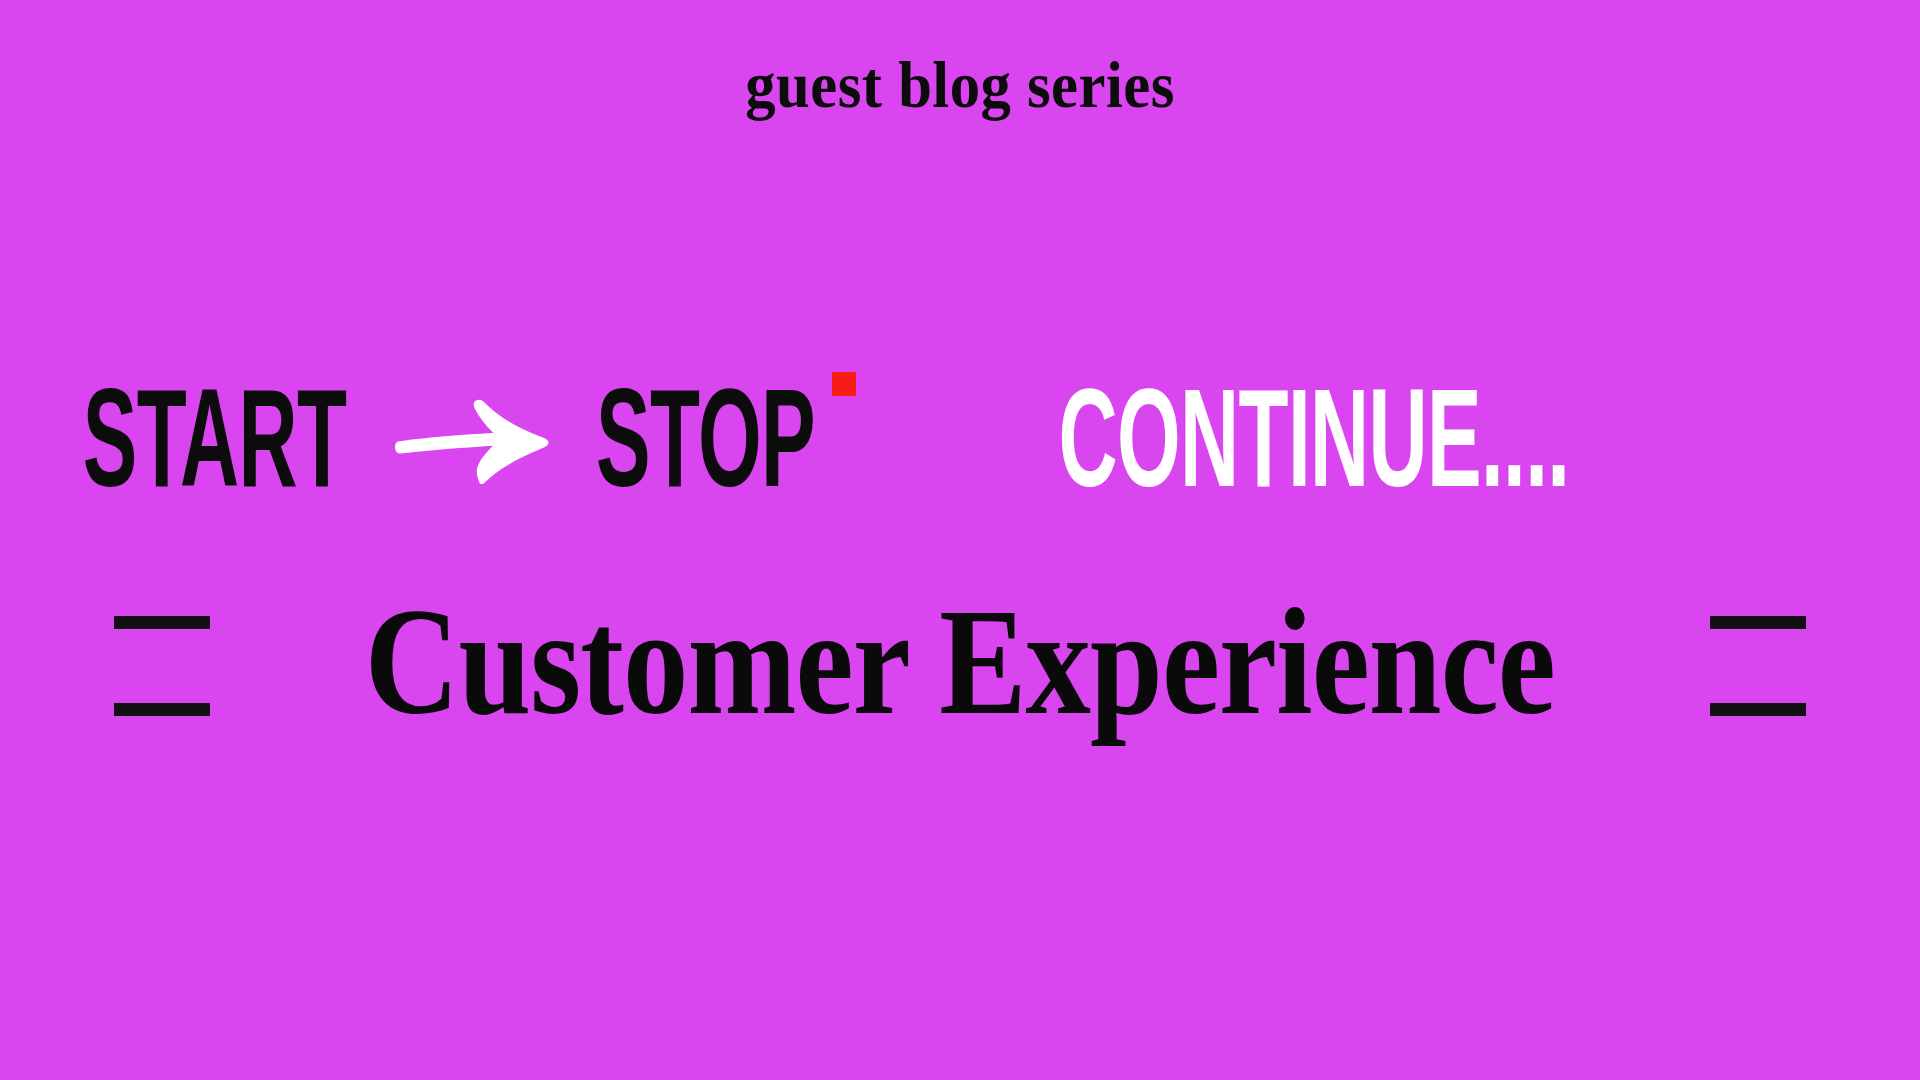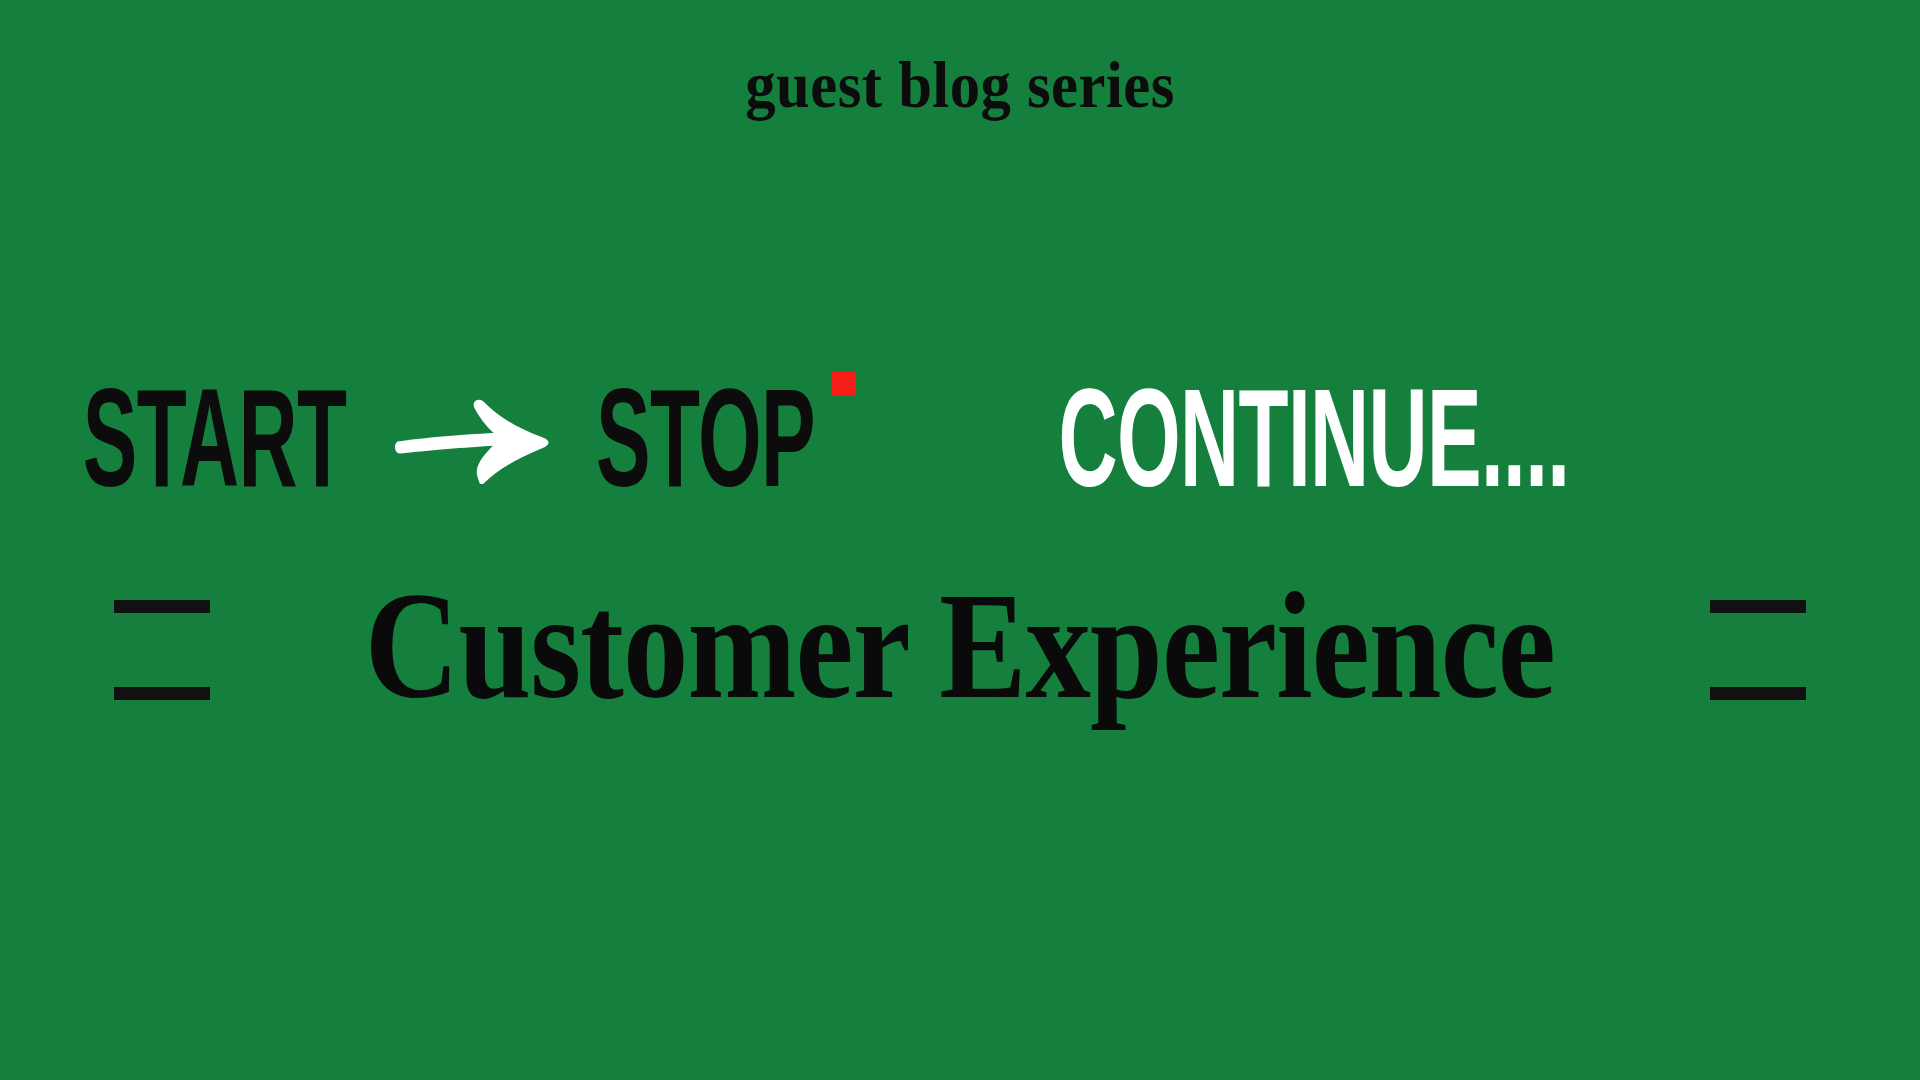--- a/index.html
+++ b/index.html
@@ -9,21 +9,21 @@
   }
   body {
     background:#FFC800;
     font-family:"Liberation Sans", sans-serif;
     position:relative;
   }
 
   #stage {
     position:absolute;
     inset:0;
-    background:#15803d;
+    background:#d946ef;
   }
 
   
   .eyebrow {
     position:absolute;
     top:52px;
     left:0;
     width:1920px;
     text-align:center;
     font-family:"Liberation Serif", "DejaVu Serif", serif;
@@ -85,21 +85,21 @@
   .arrow-icon {
     flex:0 0 auto;
     width:160px;
     height:92px;
     display:block;
   }
 
   
   .headline-row {
     position:absolute;
-    top:556px;
+    top:572px;
     left:0;
     width:1920px;
     height:180px;
     display:flex;
     align-items:center;
     justify-content:center;
   }
 
   .bracket {
     flex:0 0 auto;

